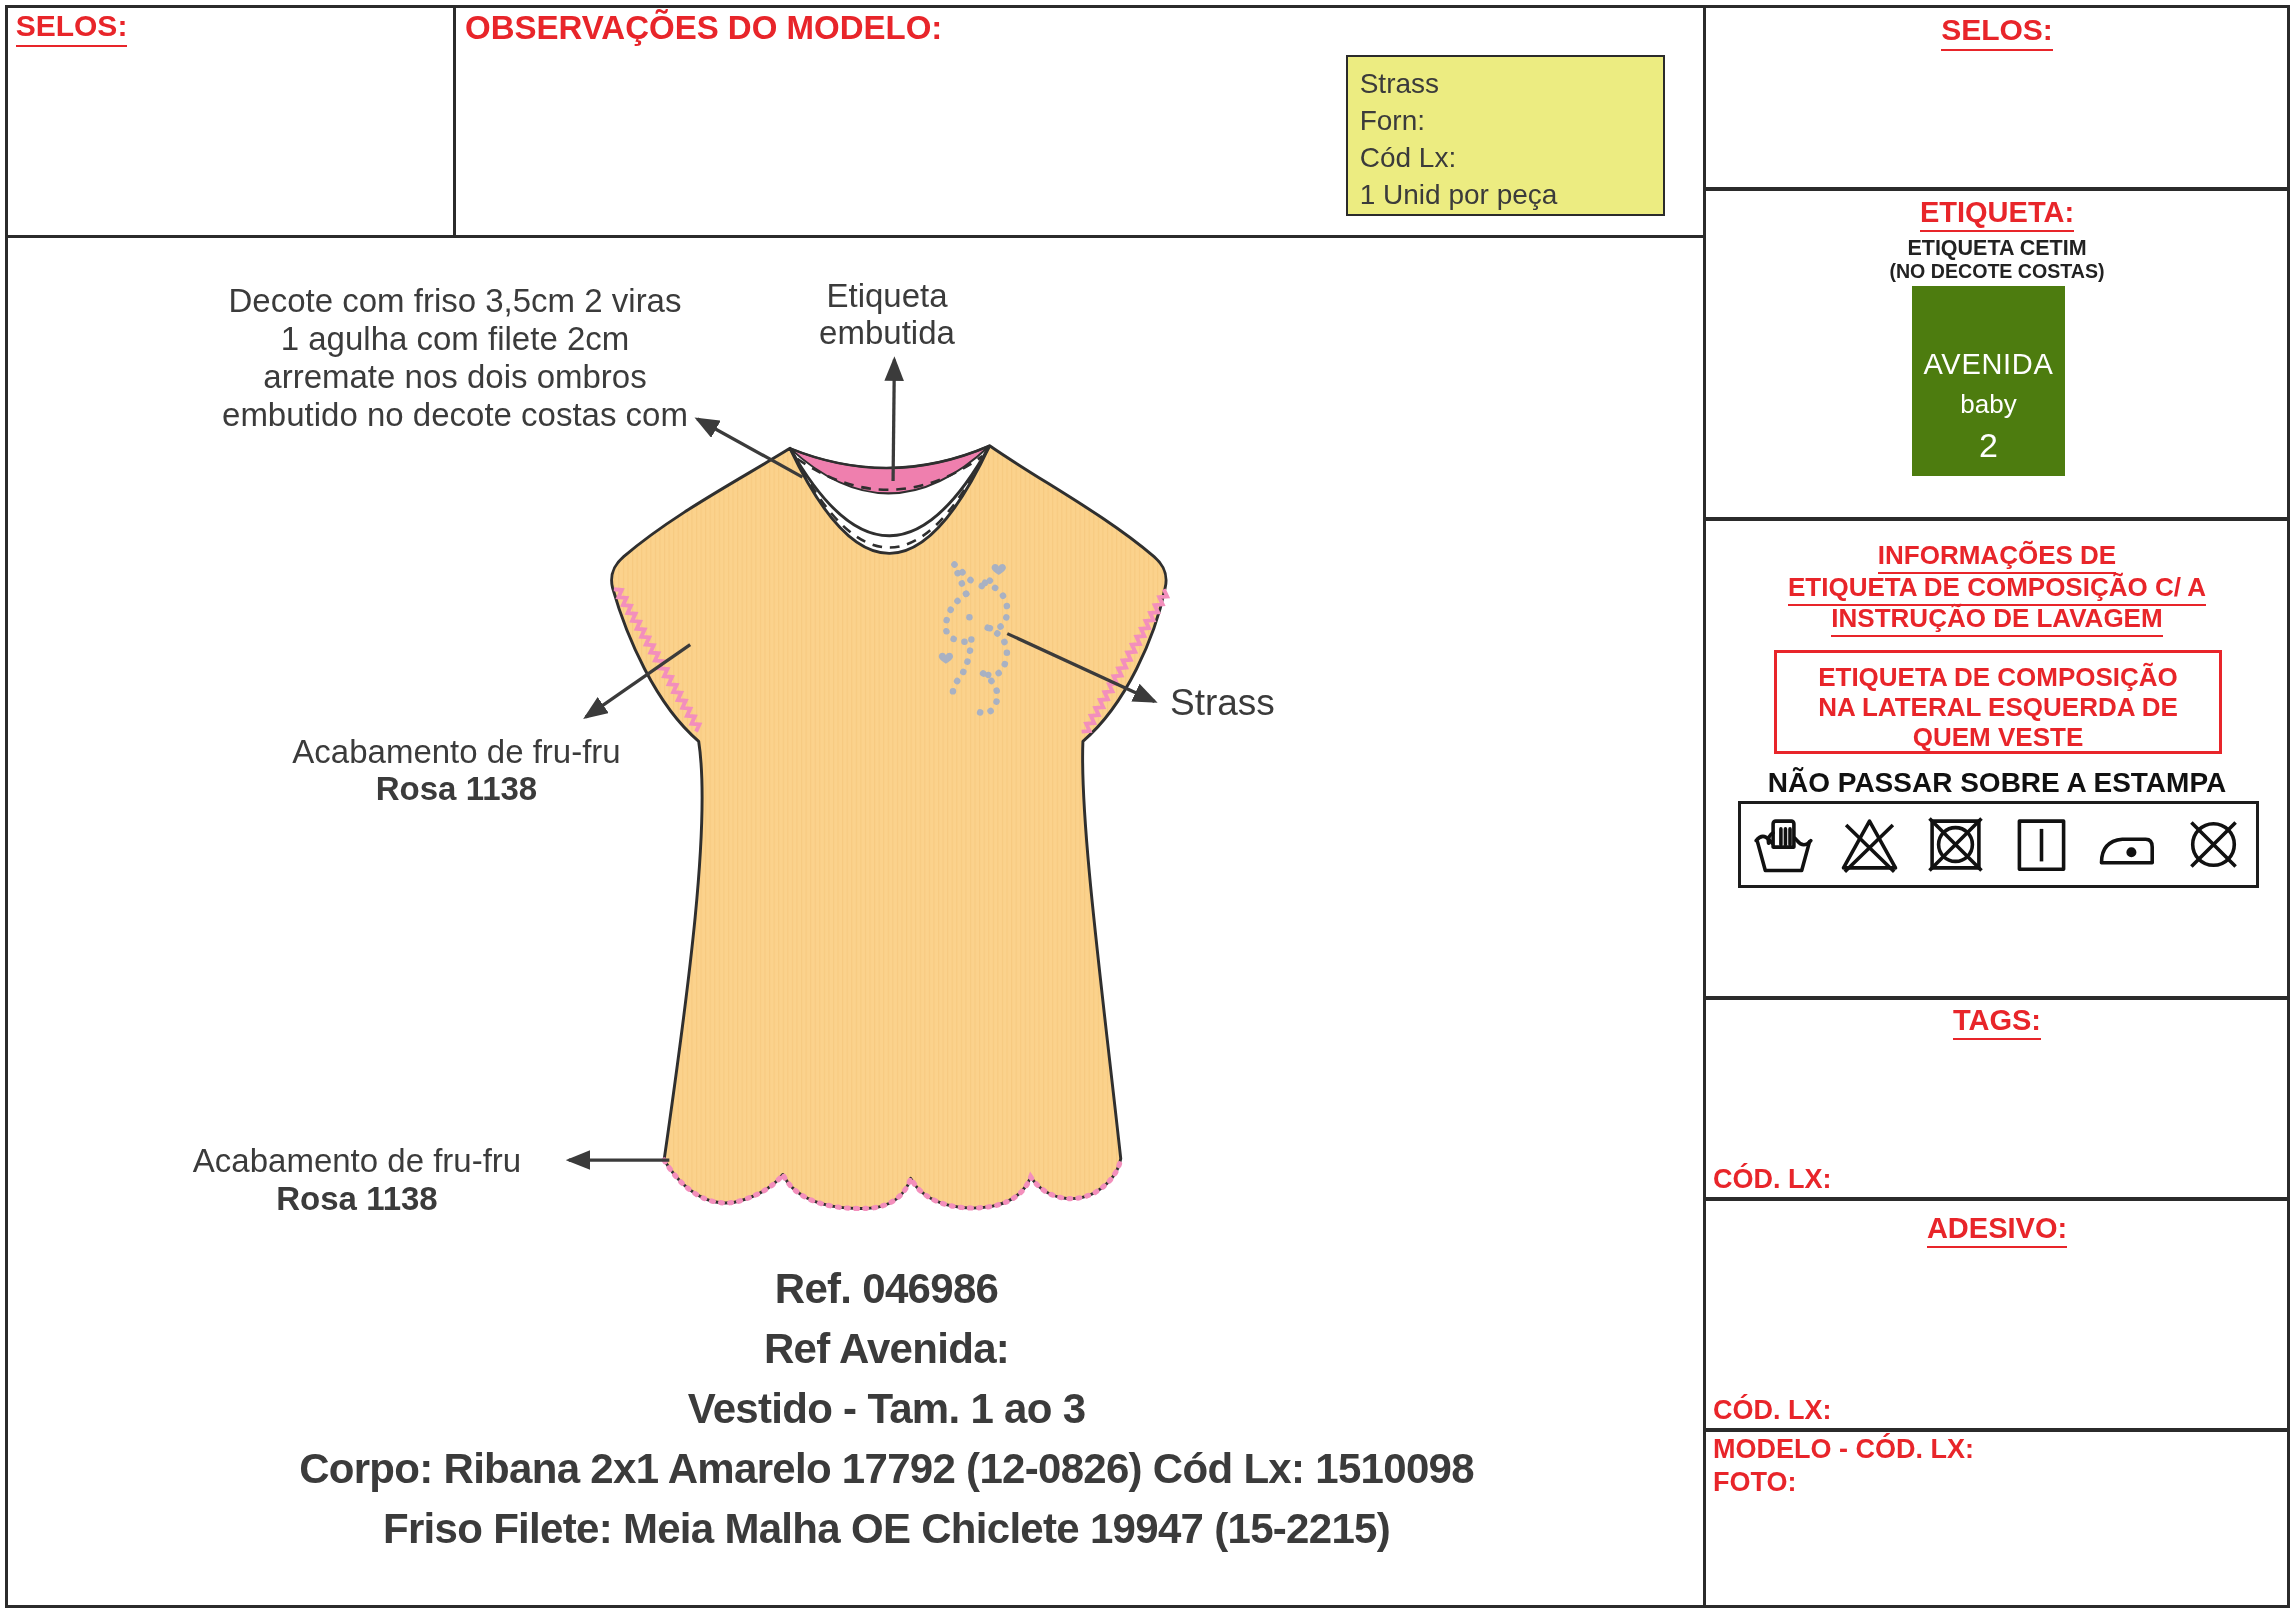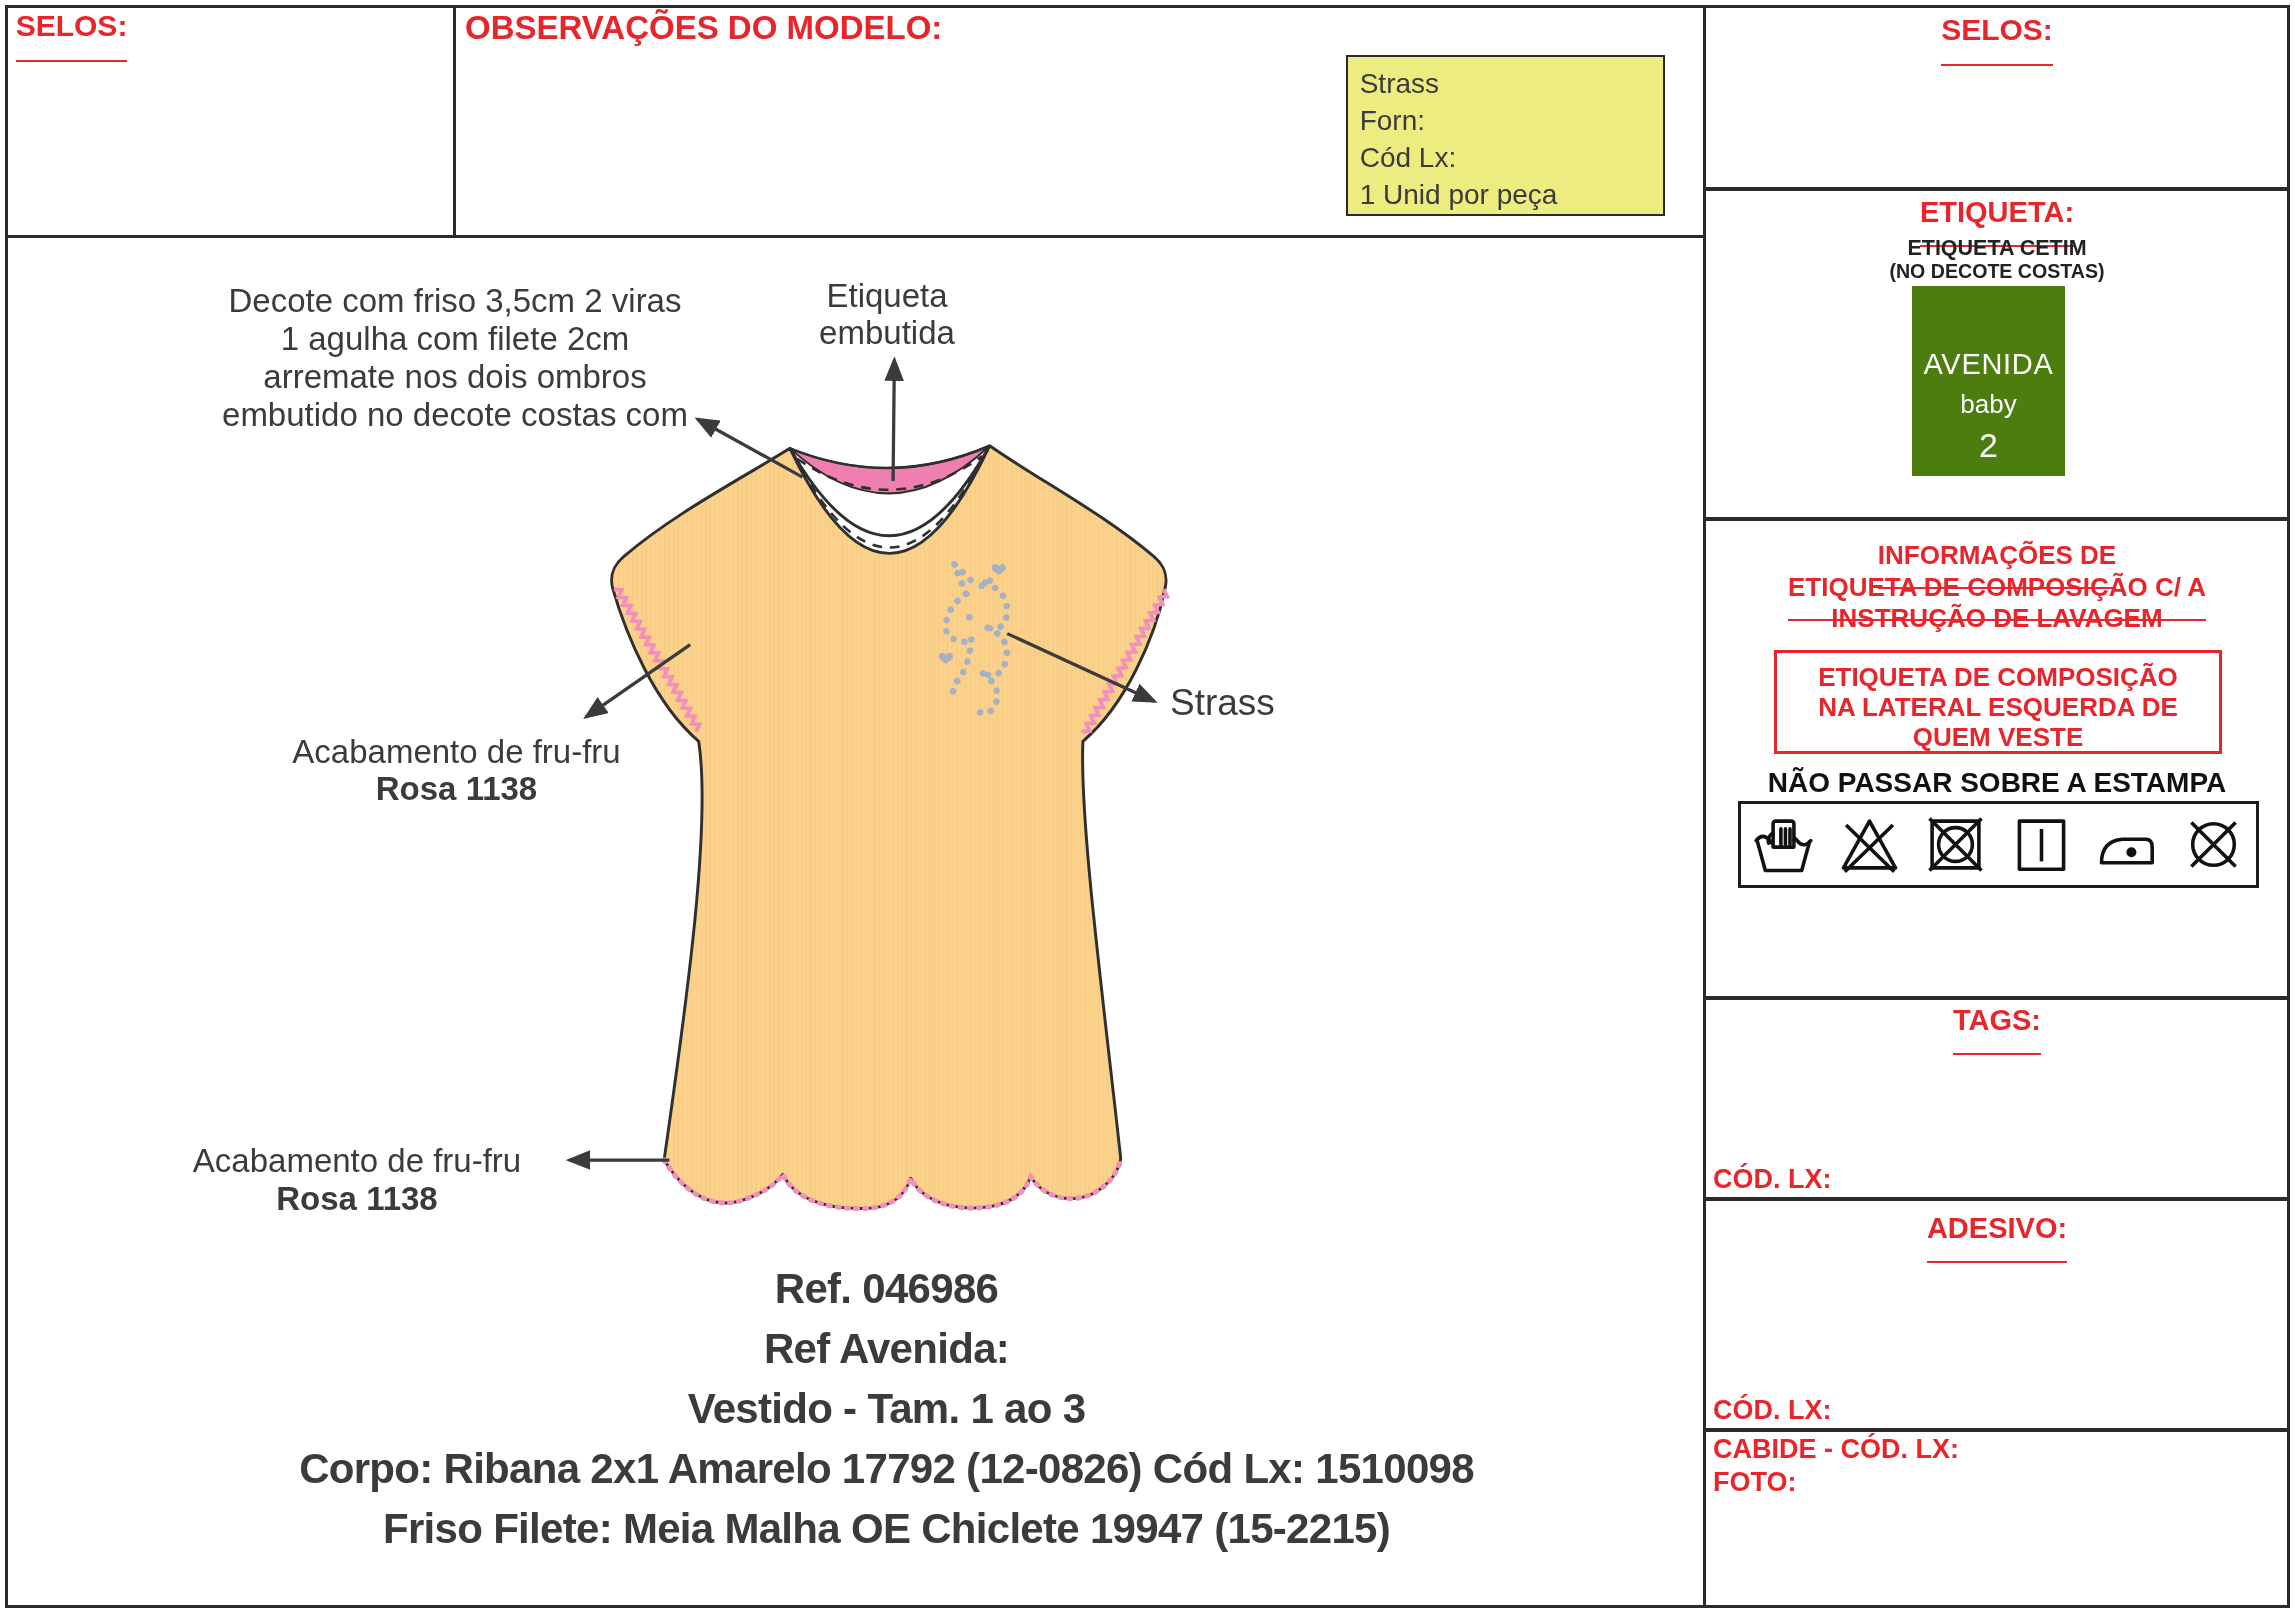--- a/index.html
+++ b/index.html
@@ -3,21 +3,21 @@
 <meta charset="utf-8">
 <style>
   html,body{margin:0;padding:0;}
   body{
     width:2295px;height:1613px;position:relative;background:#ffffff;
     font-family:"Liberation Sans", sans-serif;color:#3b3b3b;overflow:hidden;
   }
   .abs{position:absolute;}
   .box{position:absolute;border:3.9px solid #2b2b2b;box-sizing:border-box;background:#fff;}
   .bold{font-weight:bold;}
-  .ul{display:inline-block;border-bottom:2.6px solid #e8252a;padding-bottom:18px;line-height:1.05;text-align:right;}
+  .ul{display:inline-block;border-bottom:2.6px solid #e8252a;padding-bottom:3px;line-height:1.05;text-align:right;}
   .ctr{text-align:center;}
   .hdr{font-weight:bold;color:#e8252a;}
   .divider{position:absolute;left:1703px;width:587px;height:3.9px;background:#2b2b2b;}
   .note{
     position:absolute;left:1346px;top:55px;width:319px;height:161px;box-sizing:border-box;
     background:#ecec81;border:2.6px solid #2b2b2b;padding:7.8px 0 0 11.7px;
     font-size:28px;line-height:37px;color:#3b3b3b;
   }
   .pinklabel{
     position:absolute;left:1912px;top:286px;width:153px;height:190px;background:#4d7c0f;
@@ -137,21 +137,21 @@
 <div class="abs hdr ctr" style="left:1710px;top:1004px;width:574px;font-size:29px;">
   <span class="ul">TAGS:</span>
 </div>
 <div class="codlx" style="top:1164px;">CÓD. LX:</div>
 
 <div class="abs hdr ctr" style="left:1710px;top:1212px;width:574px;font-size:29px;">
   <span class="ul">ADESIVO:</span>
 </div>
 <div class="codlx" style="top:1395px;">CÓD. LX:</div>
 
-<div class="codlx" style="top:1434px;">CABIDE - CÓD. LX:</div>
+<div class="codlx" style="top:1434px;">MODELO - CÓD. LX:</div>
 <div class="codlx" style="top:1467px;">FOTO:</div>
 
 <svg class="abs" style="left:0;top:0;" width="2295" height="1613" viewBox="0 0 3518 2472" fill="none">
   <defs>
     <pattern id="rib" width="7" height="7" patternUnits="userSpaceOnUse">
       <rect width="7" height="7" fill="#fbd28c"></rect>
       <rect x="3" width="1.6" height="7" fill="#f2c276" opacity="0.6"></rect>
     </pattern>
     <marker id="ah" markerUnits="strokeWidth" markerWidth="7.5" markerHeight="6" refX="6.5" refY="3" orient="auto">
       <path d="M0,0 L7.5,3 L0,6 Z" fill="#3b3b3b"></path>

